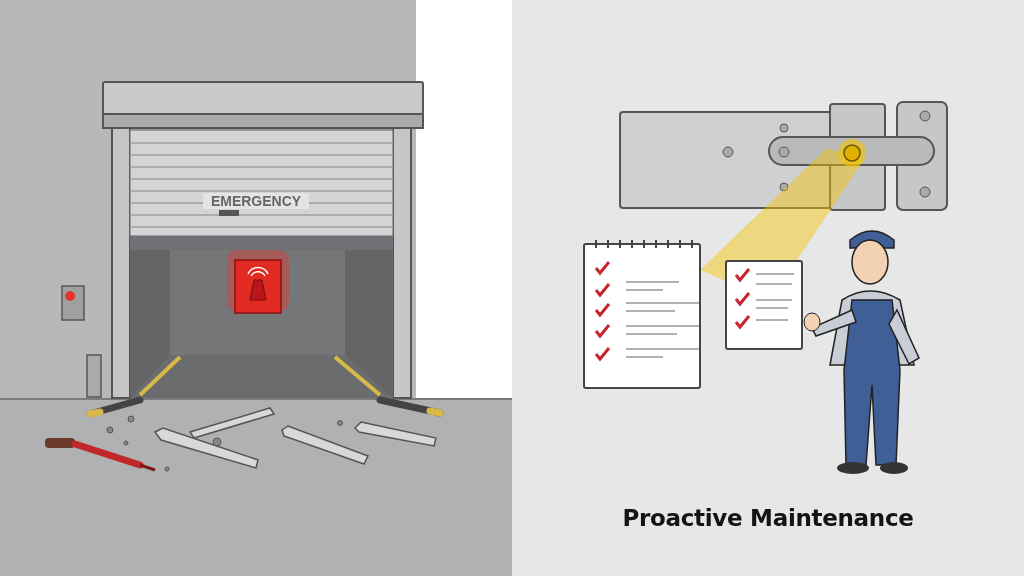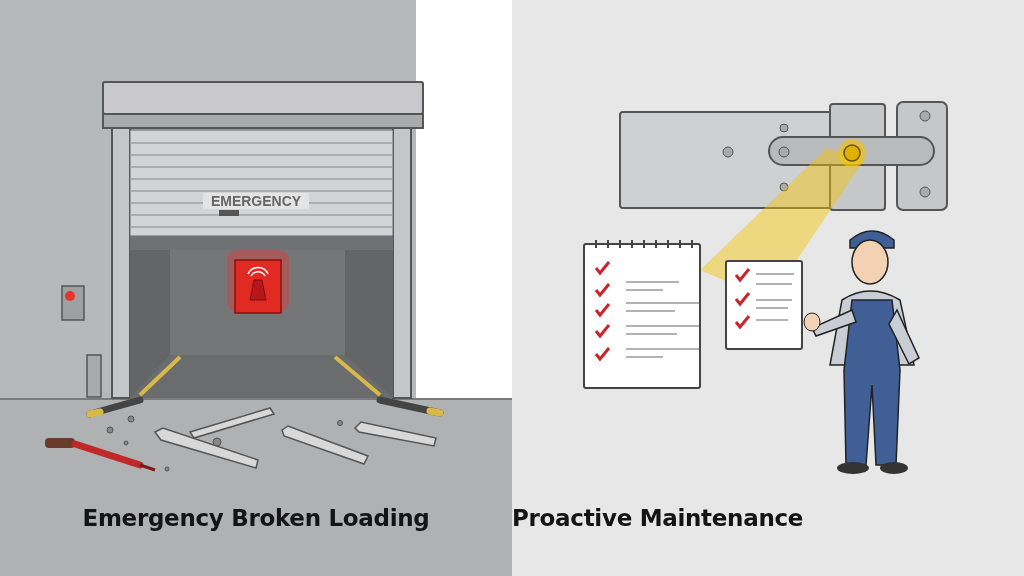--- a/index.html
+++ b/index.html
@@ -3,21 +3,21 @@
 <meta charset="utf-8">
 <style>
   html, body { margin:0; padding:0; }
   body { width:1024px; height:576px; overflow:hidden; position:relative; font-family:"DejaVu Sans", sans-serif; }
   .panel { position:absolute; top:0; height:576px; }
   .left { left:0; width:416px; background:#b7b8ba; }
   .right { left:512px; width:512px; background:#e7e7e7; }
   .floor { position:absolute; left:0; top:398px; width:512px; height:178px; background:#b0b1b3; border-top:2px solid #7a7b7d; }
   .caption { position:absolute; top:505px; font-size:23px; font-weight:bold; color:#141414; white-space:nowrap; letter-spacing:-0.3px; }
   .cap-left { left:0; width:512px; text-align:center; }
-  .cap-right { left:0; width:512px; }
+  .cap-right { left:0; width:512px; text-align:center; }
   svg { position:absolute; left:0; top:0; }
 </style>
 </head>
 <body>
 
 <div class="panel left">
   <div class="floor"></div>
   <svg width="512" height="576" viewBox="0 0 512 576">
 
     <rect x="103" y="82" width="320" height="32" rx="2" fill="#c9c9cb" stroke="#555" stroke-width="2"></rect>
@@ -76,21 +76,20 @@
     </g>
     <g fill="#888" stroke="#555">
       <circle cx="131" cy="419" r="3"></circle>
         <circle cx="110" cy="430" r="3"></circle>
         <circle cx="126" cy="443" r="2"></circle>
       <circle cx="217" cy="442" r="4"></circle>
         <circle cx="167" cy="469" r="2"></circle>
         <circle cx="340" cy="423" r="2.5"></circle>
     </g>
   </svg>
-  <div class="caption cap-left">Emergency Broken Loading</div>
 </div>
 
 <div class="panel right">
   <svg width="512" height="576" viewBox="0 0 512 576">
 
     <g>
       <rect x="108" y="112" width="218" height="96" rx="3" fill="#cfd0d2" stroke="#555" stroke-width="2"></rect>
       <rect x="318" y="104" width="55" height="106" rx="3" fill="#c6c7c9" stroke="#555" stroke-width="2"></rect>
       <rect x="385" y="102" width="50" height="108" rx="6" fill="#c6c7c9" stroke="#555" stroke-width="2"></rect>
       <rect x="257" y="137" width="165" height="28" rx="14" fill="#b9babc" stroke="#555" stroke-width="2"></rect>

